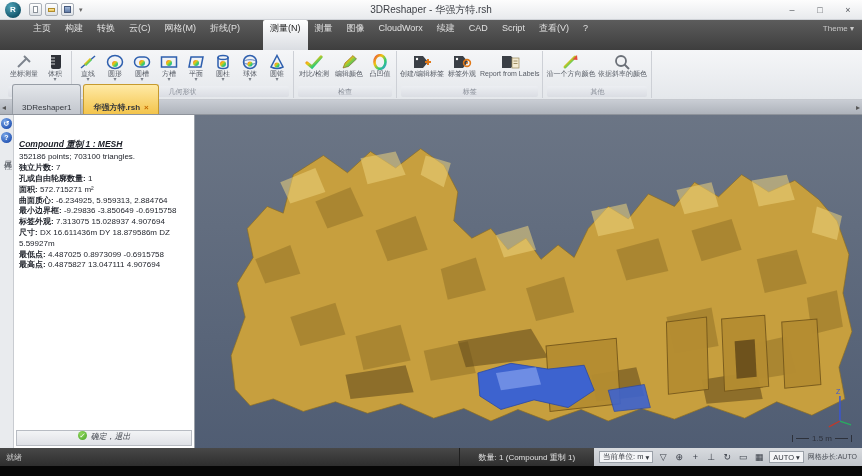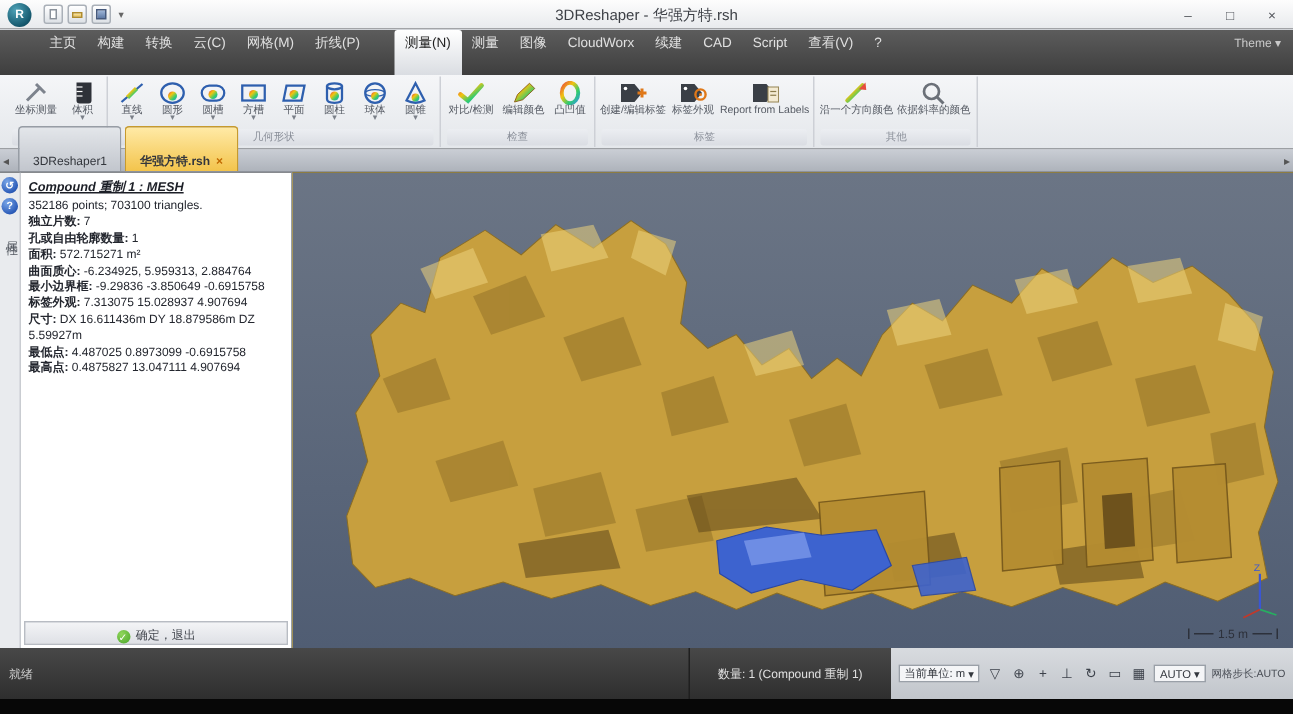--- a/index.html
+++ b/index.html
@@ -58,38 +58,38 @@
   .main { flex:1; display:flex; min-height:0; }
   .iconstrip { width:14px; background:#e9ebee; border-right:1px solid #c9ccd1; display:flex;
     flex-direction:column; align-items:center; padding-top:3px; gap:3px; flex:none; }
   .sicn { width:11px; height:11px; border-radius:50%; color:#fff; font-size:7px; font-weight:bold;
     display:flex; align-items:center; justify-content:center;
     background:radial-gradient(circle at 35% 30%, #7aa7e8, #2b5bb8 70%, #1b3f8a); }
   .vlabel { writing-mode:vertical-rl; font-size:8px; color:#555a62; margin-top:8px; letter-spacing:2px; }
 
   .panel { width:181px; background:#ffffff; border-right:1px solid #9aa0a8; display:flex;
     flex-direction:column; flex:none; }
-  .pcontent { flex:1; padding:4px 5px; font-size:8px; color:#23262e; line-height:1.35; overflow:hidden; }
+  .pcontent { flex:1; padding:4px 5px; font-size:8px; color:#23262e; line-height:1.35; overflow:hidden;margin-top:20px; }
   .phead { font-weight:bold; font-style:italic; text-decoration:underline; font-size:8.5px; color:#1c1f27; margin-bottom:2px; }
   .pline b { font-weight:bold; }
   .confirmbar { flex:none; margin:2px; height:16px; background:linear-gradient(#f3f4f6,#dfe1e6);
-    border:1px solid #b8bcc3; display:flex; align-items:flex-end; justify-content:center; gap:4px;
-    font-size:8px; color:#454951; }
+    border:1px solid #b8bcc3; display:flex; align-items:flex-start; justify-content:center; gap:4px;
+    font-size:8px; color:#454951;font-style:italic; }
   .chk { width:9px; height:9px; border-radius:50%; background:radial-gradient(circle at 35% 30%, #8fd65a, #4aa52a);
     color:#fff; font-size:7px; display:flex; align-items:center; justify-content:center; }
 
   .viewport { flex:1; position:relative; background:#eab308; min-width:0; }
   .viewport svg.scene { position:absolute; inset:0; width:100%; height:100%; }
   .scalebar { position:absolute; right:10px; bottom:5px; display:flex; align-items:center; gap:3px;
     color:#2d313b; font-size:8px; }
   .sb-tick { width:1px; height:7px; background:#2d313b; }
   .sb-line { width:13px; height:1px; background:#2d313b; }
 
   
-  .statusbar { height:34px; background:linear-gradient(#484848,#2e2e2e); display:flex; align-items:stretch;
+  .statusbar { height:18px; background:linear-gradient(#484848,#2e2e2e); display:flex; align-items:stretch;
     font-size:8px; color:#cfcfcf; flex:none; }
   .ready { align-self:center; margin-left:6px; }
   .sright { margin-left:auto; display:flex; align-items:stretch; }
   .selseg { display:flex; align-items:center; padding:0 19px; color:#e0e0e0; border-left:1px solid #1f1f1f;
     white-space:nowrap; }
   .lightseg { background:linear-gradient(#d8dbdf,#c1c5cb); color:#33373e; display:flex; align-items:center;
     padding:4px 5px; gap:4px; }
   .unitsbox, .autobox { background:#f4f5f7; border:1px solid #9aa0a8; padding:0 3px; height:12px;
     display:flex; align-items:center; gap:2px; font-size:7.5px; white-space:nowrap; }
   .stico { width:12px; text-align:center; font-size:9px; color:#3c414a; }

